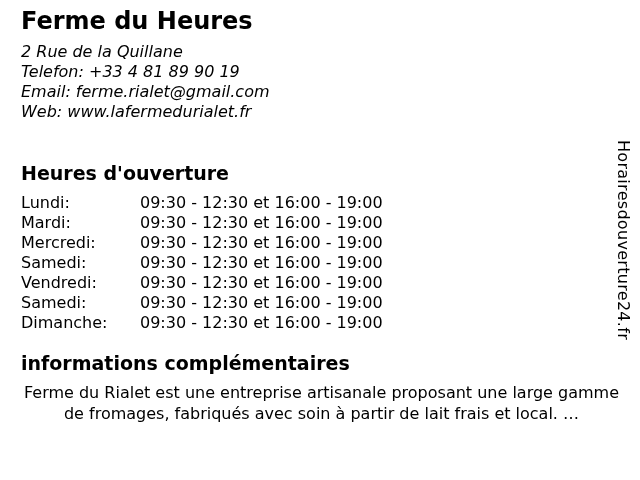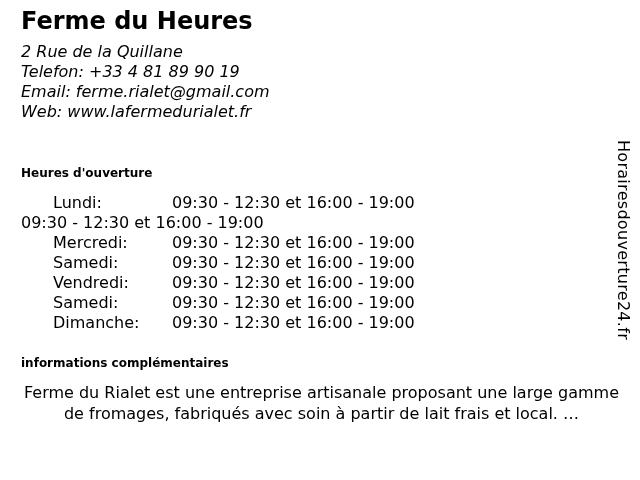--- a/index.html
+++ b/index.html
@@ -35,42 +35,41 @@
     top: 42px;
     font-size: 16px;
     line-height: 20px;
     white-space: nowrap;
     font-style: italic;
   }
   .section-heading {
     position: absolute;
     left: 21px;
     margin: 0;
-    font-size: 12px;
+    font-size: 19px;
     line-height: 24px;
     font-weight: bold;
     white-space: nowrap;
   }
   .hours-heading { top: 161px; }
   .info-heading  { top: 351px; text-align: center; }
   .hours-table {
     position: absolute;
     left: 21px;
     top: 193px;
     font-size: 16px;
     line-height: 20px;
   }
   .hours-row {
     display: flex;
     white-space: nowrap;
   }
   .hours-row .day-cell {
     width: 119px;
     flex: 0 0 119px;
-    margin-left: 32px;
   }
   .description {
     position: absolute;
     left: 21px;
     top: 383px;
     width: 601px;
     margin: 0;
     font-size: 16px;
     line-height: 20.5px;
     word-break: break-all;
@@ -103,20 +102,21 @@
   </div>
 
   <h2 class="section-heading hours-heading">Heures d'ouverture</h2>
 
   <div class="hours-table">
     <div class="hours-row">
       <span class="day-cell">Lundi:</span>
       <span class="times-cell">09:30 - 12:30 et 16:00 - 19:00</span>
     </div>
     <div class="hours-row">
+      <span class="day-cell">Mardi:</span>
       <span class="times-cell">09:30 - 12:30 et 16:00 - 19:00</span>
     </div>
     <div class="hours-row">
       <span class="day-cell">Mercredi:</span>
       <span class="times-cell">09:30 - 12:30 et 16:00 - 19:00</span>
     </div>
     <div class="hours-row">
       <span class="day-cell">Samedi:</span>
       <span class="times-cell">09:30 - 12:30 et 16:00 - 19:00</span>
     </div>

